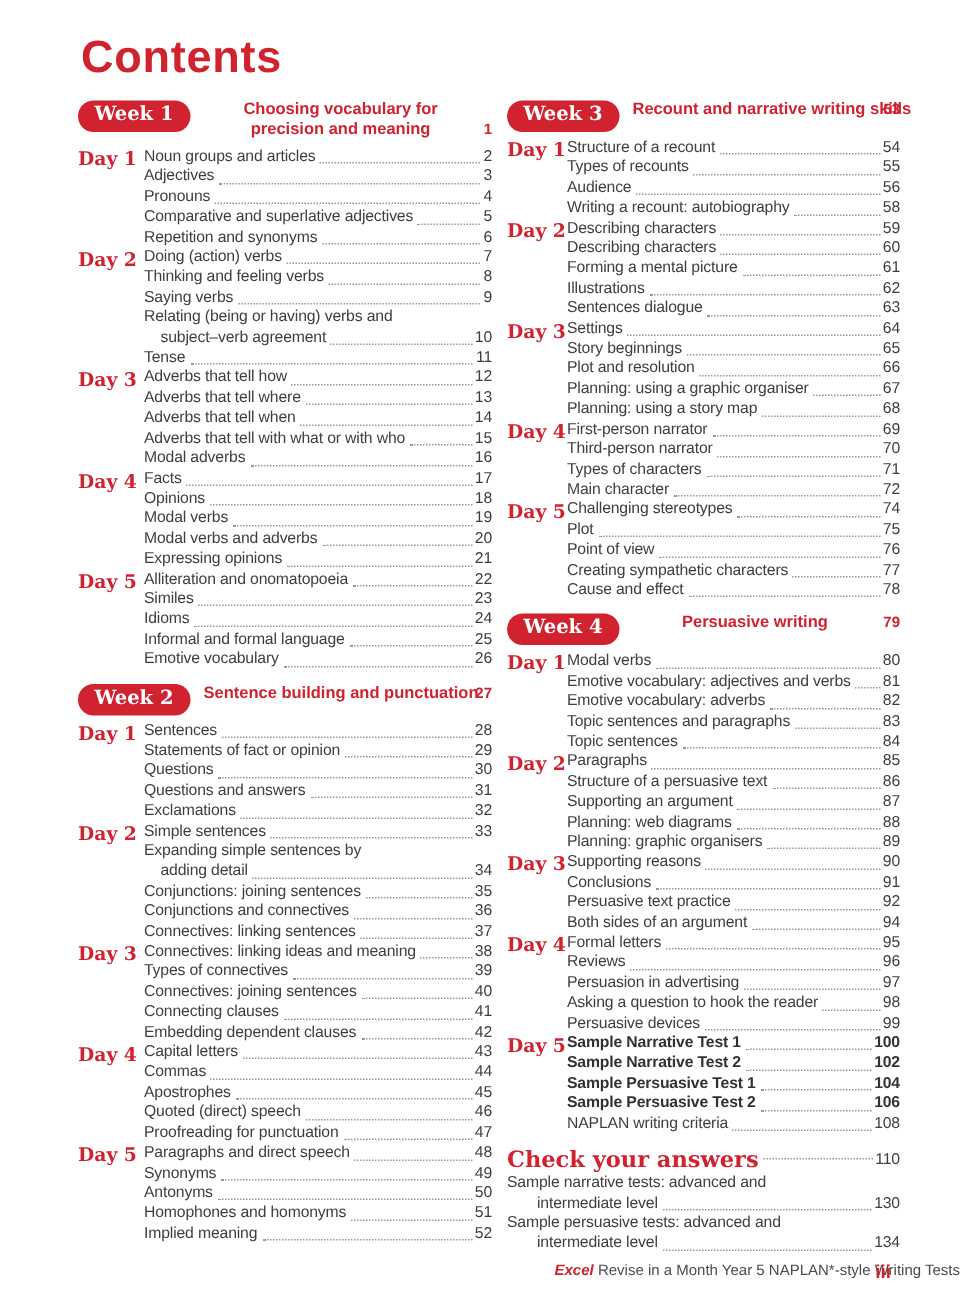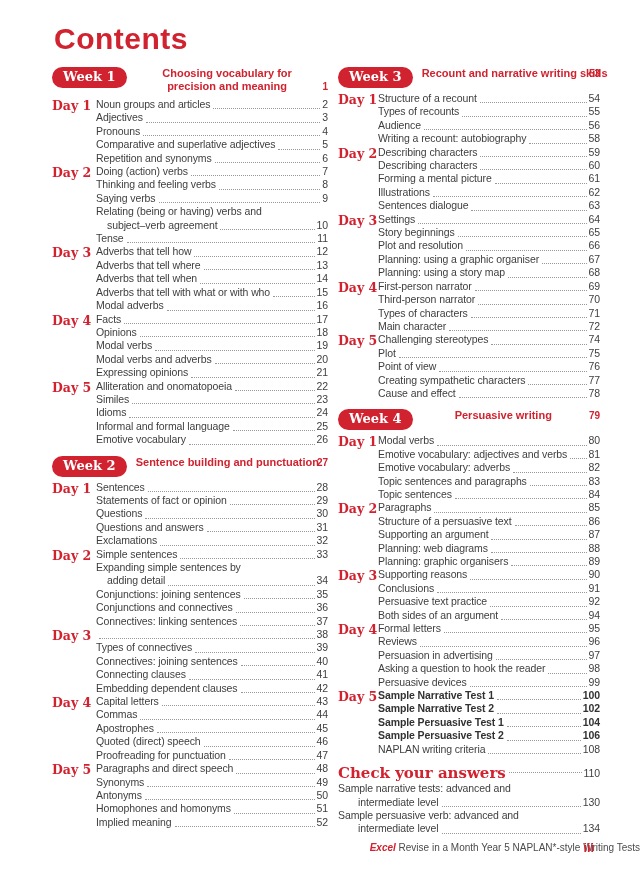--- a/index.html
+++ b/index.html
@@ -375,20 +375,21 @@
                   <span class="p">37</span>
                 </div>
               </div>
             </div>
           </div>
           <div class="group">
             <div class="day">Day 3</div>
             <div class="items">
               <div class="entry">
                 <div class="row">
+                  <span class="t">Connectives: linking ideas and meaning</span>
                   <span class="dots"></span>
                   <span class="p">38</span>
                 </div>
               </div>
               <div class="entry">
                 <div class="row">
                   <span class="t">Types of connectives</span>
                   <span class="dots"></span>
                   <span class="p">39</span>
                 </div>
@@ -906,21 +907,21 @@
           </div>
           <div class="entry ans">
             <div class="l1">Sample narrative tests: advanced and</div>
             <div class="row">
               <span class="t t2">intermediate level</span>
               <span class="dots"></span>
               <span class="p">130</span>
             </div>
           </div>
           <div class="entry ans">
-            <div class="l1">Sample persuasive verb: advanced and</div>
+            <div class="l1">Sample persuasive tests: advanced and</div>
             <div class="row">
               <span class="t t2">intermediate level</span>
               <span class="dots"></span>
               <span class="p">134</span>
             </div>
           </div>
         </div>
       </div>
   </div>
   <div class="footer"><span class="brand">Excel</span><span> Revise in a Month Year 5 NAPLAN*-style Writing Tests</span></div>

